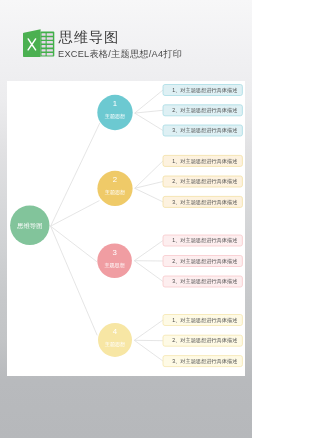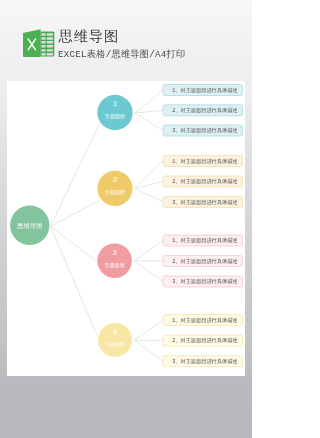--- a/index.html
+++ b/index.html
@@ -1,21 +1,21 @@
 <!DOCTYPE html>
 <html><head>
 <meta charset="utf-8">
 <style>
   html,body{margin:0;padding:0;}
   body{
     width:252px;height:438px;overflow:hidden;
     font-family:"Liberation Sans",sans-serif;
     background:#ffffff;
   }
-  .page{position:relative;width:252px;height:438px;overflow:hidden;font-family:Liberation Mono, monospace;}
+  .page{position:relative;width:252px;height:438px;overflow:hidden;}
   .bg{position:absolute;inset:0;background:linear-gradient(180deg,
       #f7f7f8 0px,#f0f0f2 60px,#ececee 100px,#e1e1e3 150px,
       #d8d9db 200px,#cfd1d3 250px,#c6c8ca 300px,#c2c4c6 340px,
       #b8babd 380px,#b6b8bb 438px);}
   .header{position:absolute;left:0;top:0;width:252px;height:70px;}
   .xls-icon{position:absolute;left:18px;top:22px;width:40px;height:40px;}
   .title{position:absolute;left:58.5px;top:29px;font-size:14.3px;line-height:16px;
     color:#3b3b3b;letter-spacing:0.85px;white-space:nowrap;}
   .subtitle{position:absolute;left:58px;top:48.6px;font-size:9.2px;line-height:11px;
     color:#484848;letter-spacing:0.25px;white-space:nowrap;}
@@ -49,21 +49,21 @@
           <rect x="41.5" y="53.00" width="4.1" height="2.4" rx="0.3"></rect>
           <rect x="46.7" y="53.00" width="6.2" height="2.4" rx="0.3"></rect>
         </g>
         <path d="M23.8 32.65 Q23 32.8 23 33.6 L23 56.3 Q23 57.1 23.8 57.1
                  L40.6 57.1 L40.6 29.3 Z" fill="#4bb051"></path>
         <path d="M28.2 38.9 Q31.2 43.6 31.85 44.45 Q32.5 45.3 35.6 49.9
                  M35.6 38.9 Q32.5 43.6 31.85 44.45 Q31.2 45.3 28.1 49.9" stroke="#ffffff" stroke-width="1.45" stroke-linecap="round" stroke-linejoin="round" fill="none"></path>
       </g>
     </svg>
     <div class="title">思维导图</div>
-    <div class="subtitle">EXCEL表格/思维导图/A4打印</div>
+    <div class="subtitle">EXCEL表格/主题思想/A4打印</div>
   </div>
   <div class="canvas">
     <svg class="mindmap-svg" id="mindmap-svg" viewBox="0 0 252 438" width="252" height="438">
         <line x1="50.6" y1="226.2" x2="99.8" y2="123" stroke="#dedede" stroke-width="0.8"></line>
         <line x1="50.6" y1="226.2" x2="99.4" y2="200.6" stroke="#dedede" stroke-width="0.8"></line>
         <line x1="50.6" y1="226.2" x2="97.5" y2="262.2" stroke="#dedede" stroke-width="0.8"></line>
         <line x1="50.6" y1="226.2" x2="97.2" y2="335.3" stroke="#dedede" stroke-width="0.8"></line>
         <line x1="134.7" y1="113.1" x2="163" y2="90" stroke="#dedede" stroke-width="0.8"></line>
         <line x1="134.7" y1="113.1" x2="163" y2="110.3" stroke="#dedede" stroke-width="0.8"></line>
         <line x1="134.7" y1="113.1" x2="163" y2="130.5" stroke="#dedede" stroke-width="0.8"></line>

